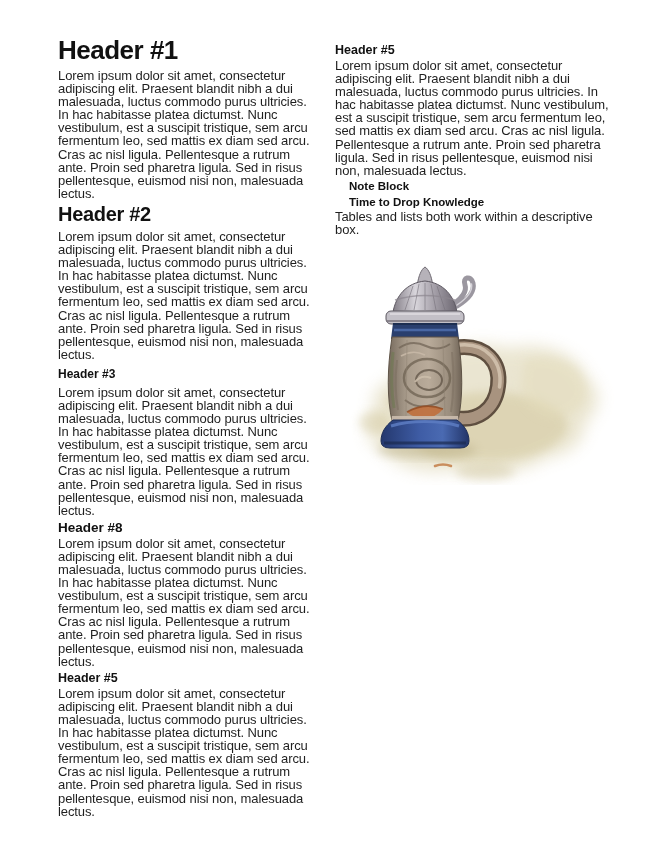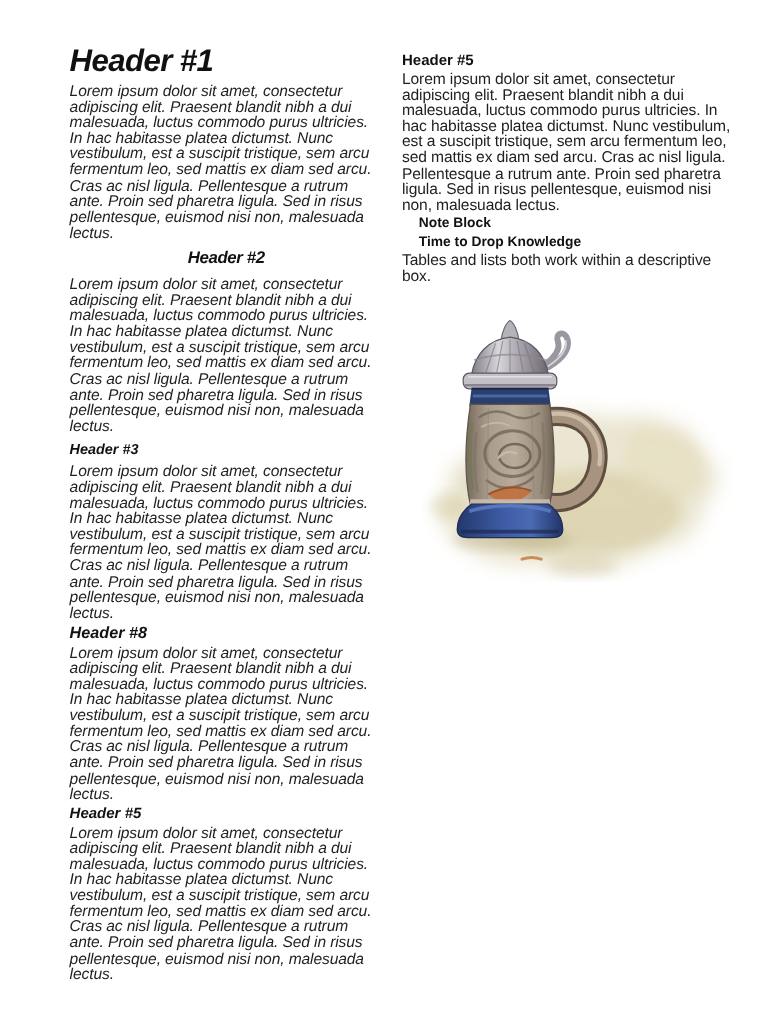--- a/index.html
+++ b/index.html
@@ -6,26 +6,26 @@
   body {
     width:652px; height:844px;
     background:#ffffff;
     overflow:hidden;
     position:relative;
     font-family:"Liberation Sans", sans-serif;
     color:#1f1f1f;
     -webkit-font-smoothing:antialiased;
   }
   .col { position:absolute; top:36px; }
-  #col-left  { left:58px;  width:261px;font-style:italic; }
+  #col-left  { left:58px;  width:261px; }
   #col-right { left:335px; top:40px; width:279px; }
 
   h1,h2,h3,h4,h5 { color:#111111; font-weight:bold; }
   h1 { font-size:26px;   line-height:28px; margin:0 0 5px 0;  letter-spacing:-0.5px; }
-  h2 { font-size:14px;   line-height:23px; margin:3px 0 4px 0; letter-spacing:-0.3px;text-align:center; }
+  h2 { font-size:20px;   line-height:23px; margin:3px 0 4px 0; letter-spacing:-0.3px; }
   h3 { font-size:12px;   line-height:18px; margin:4px 0 3px 0; }
   h4 { font-size:13.5px; line-height:15px; margin:3px 0 2px 0; }
   h5 { font-size:12.5px; line-height:14px; margin:3px 0 2px 0; }
 
   p.body {
     font-size:13px;
     line-height:13.1px;
     margin:0;
     letter-spacing:-0.1px;
   }

